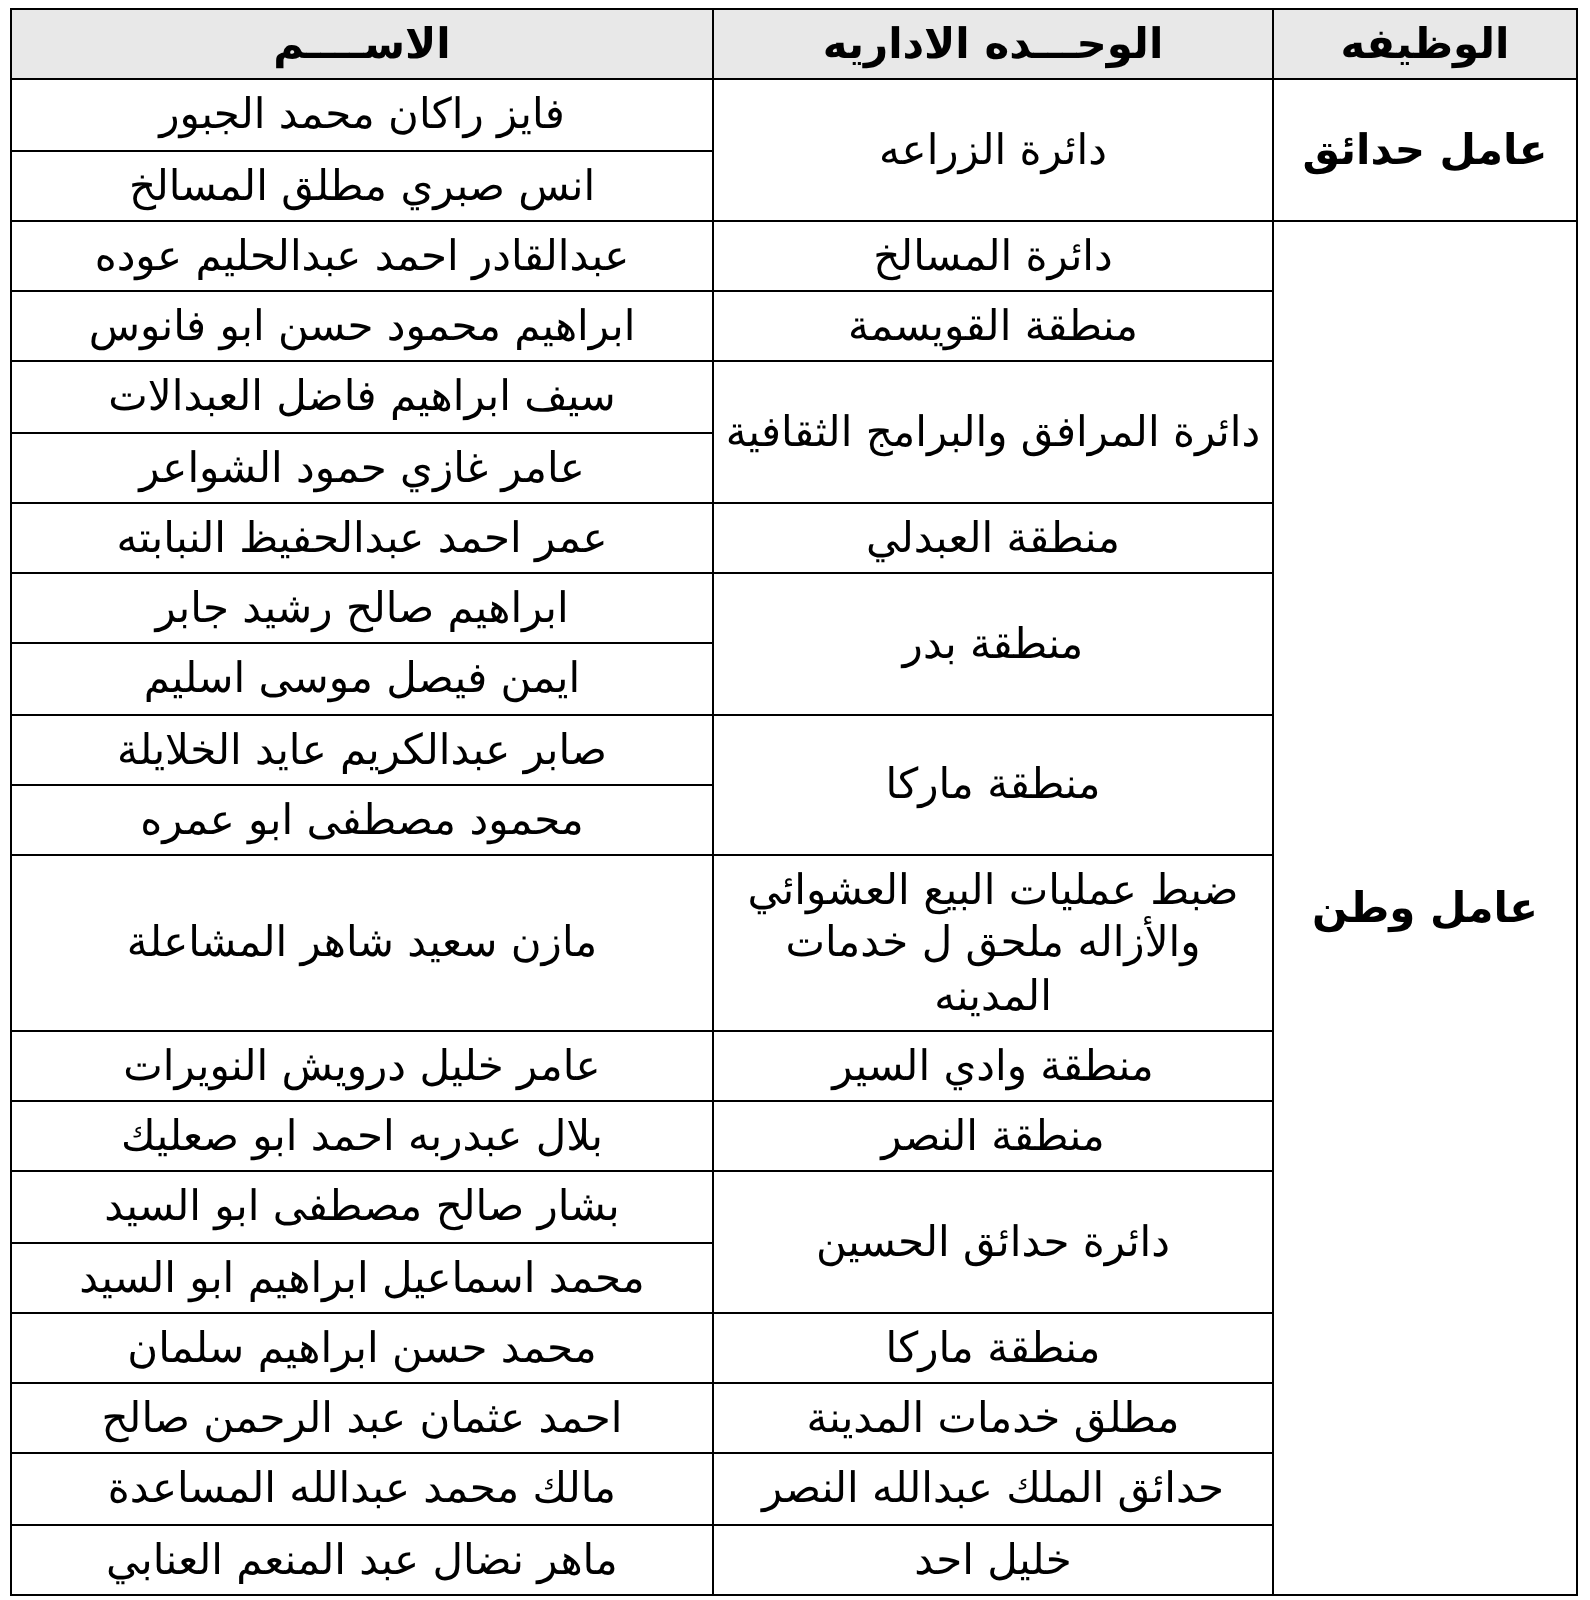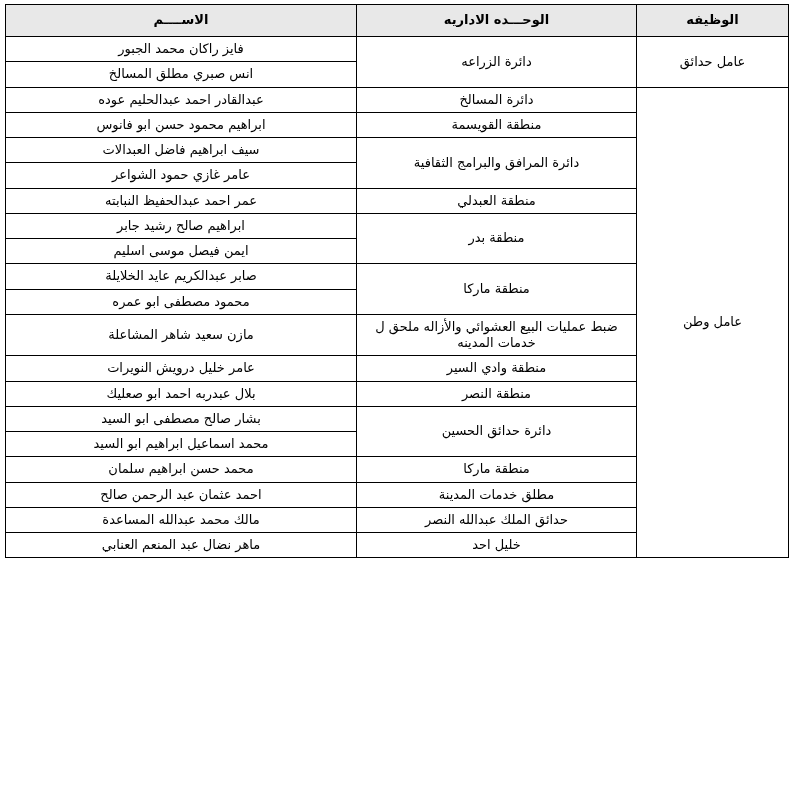--- a/index.html
+++ b/index.html
@@ -24,40 +24,40 @@
   table.doc-table {
     width: 783px;
     border-collapse: collapse;
     table-layout: fixed;
     direction: rtl;
   }
   table.doc-table td, table.doc-table th {
     border: 1px solid #000000;
     text-align: center;
     vertical-align: middle;
-    font-size: 13px;
+    font-size: 21px;
     line-height: 1.25;
     padding: 4px 4px;
     box-sizing: border-box;
     word-wrap: break-word;
   }
   thead th {
     background: #e8e8e8;
     font-weight: bold;
     font-size: 16px;
     height: 32px;
     padding: 3px 4px;
   }
   col.col-job   { width: 152px; }
   col.col-unit  { width: 280px; }
   col.col-name  { width: 351px; }
 
   td.job-cell {
     font-size: 16px;
-    font-weight: normal;
+    font-weight: bold;
   }
   td.unit-cell {
     font-size: 15.5px;
   }
   td.name-cell {
     font-size: 15.5px;
     height: 18px;
   }
   .multiline {
     line-height: 1.45;

